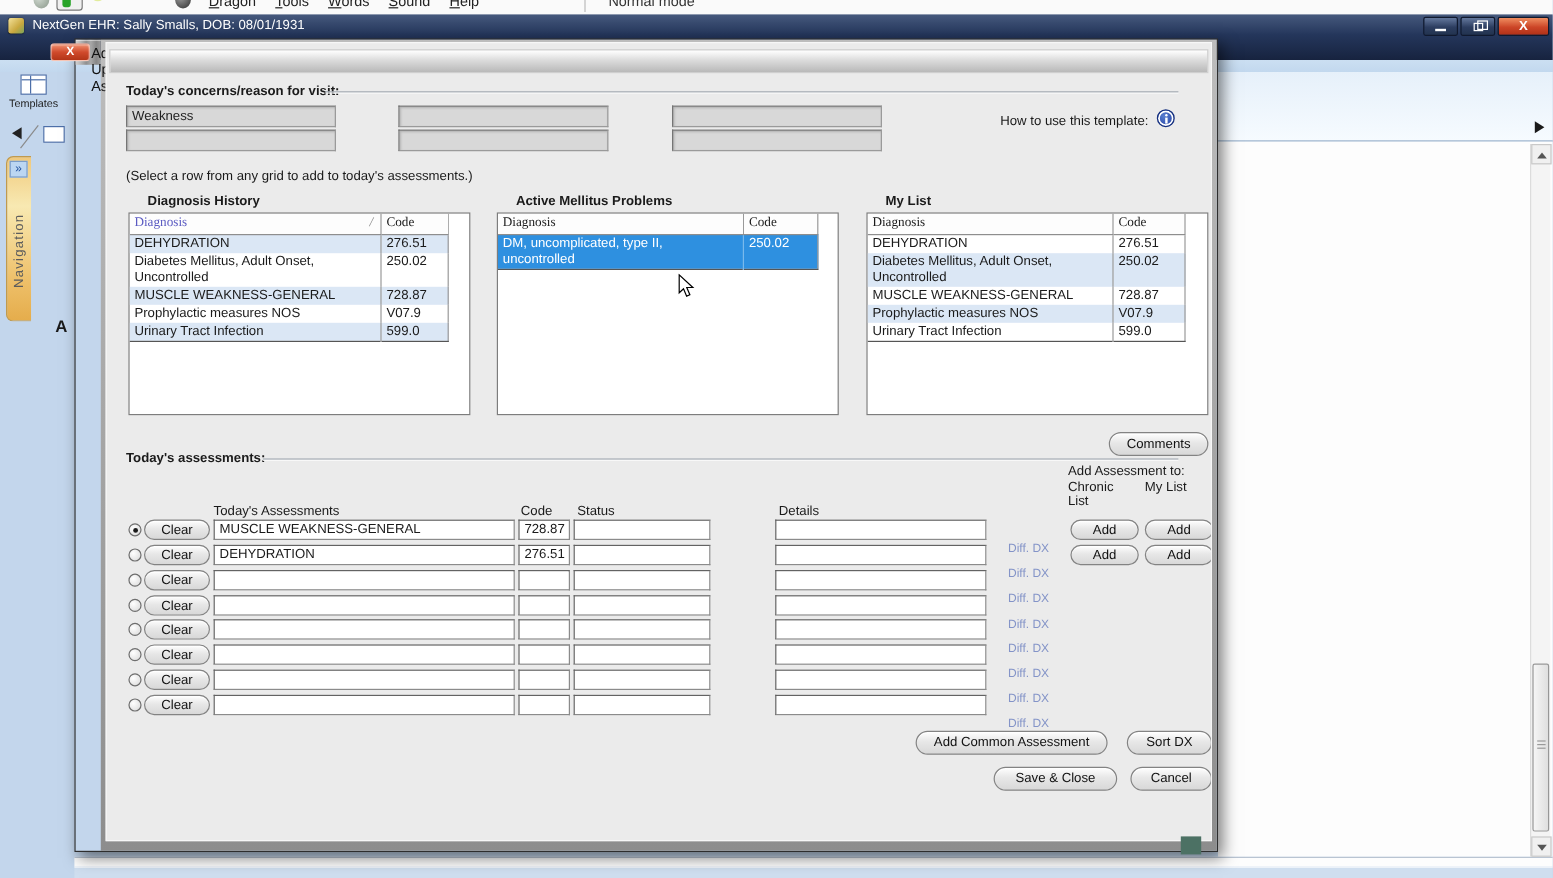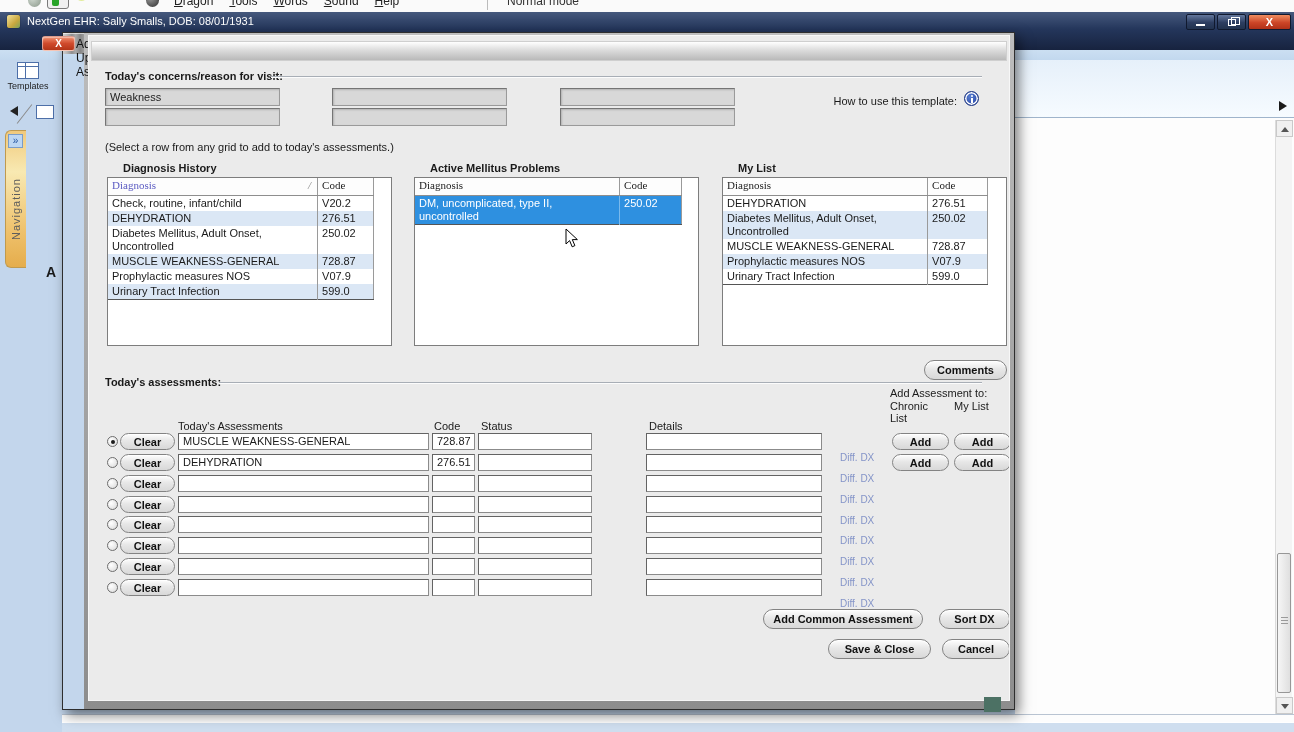--- a/index.html
+++ b/index.html
@@ -140,21 +140,21 @@
   tr.alt { background:#dbe7f5; }
   tr.selected { background:#2e90e0; color:#fff; }
   tr.selected .codecol { border-left-color:#79b9ec; }
   .sorted { color:#5a5ac2; }
   .sort-glyph { position:absolute; right:6px; top:1px; color:#8a8a8a; font-style:italic; }
 
   
   .btn { position:absolute; display:flex; align-items:center; justify-content:center;
          font-family:"Liberation Sans",sans-serif; font-size:11px; color:#111;
          background:linear-gradient(180deg,#fefefe,#e7e7e7 45%,#d8d8d8);
-         border:1px solid #838383; border-radius:10px; box-shadow:inset 0 1px 0 #fff; cursor:default;font-weight:bold; }
+         border:1px solid #838383; border-radius:10px; box-shadow:inset 0 1px 0 #fff; cursor:default; }
   .comments-btn { left:835px; top:324px; width:83px; height:20px; }
   .addto-label { position:absolute; left:801px; top:351px; font-size:11px; }
   .col-chronic { position:absolute; left:801px; top:364px; width:52px; font-size:11px; line-height:12px; }
   .col-my { position:absolute; left:865px; top:364px; width:40px; font-size:11px; line-height:12px; }
   .ahdr { position:absolute; top:384px; font-size:11px; }
 
   .arow { position:absolute; left:0; width:100%; height:20px; }
   .arow > * { position:absolute; }
   .radio { left:18px; top:4px; width:11px; height:11px; border-radius:50%; border:1px solid #6e6e6e;
            background:radial-gradient(circle at 35% 35%, #fff, #d8d8d8); }
@@ -290,24 +290,20 @@
               <div class="grid-title">Diagnosis History</div>
               <div class="grid-box">
                 <table class="grid" style="width: 266px;">
                   <thead>
                     <tr>
                       <th class="sorted" style="width: 210px;">Diagnosis<span class="sort-glyph">/</span></th>
                       <th class="codecol" style="width: 56px;">Code</th>
                     </tr>
                   </thead>
                   <tbody>
-                    <tr>
-                      <td>Check, routine, infant/child</td>
-                      <td class="codecol">V20.2</td>
-                    </tr>
                     <tr class="alt">
                       <td>DEHYDRATION</td>
                       <td class="codecol">276.51</td>
                     </tr>
                     <tr>
                       <td>Diabetes Mellitus, Adult Onset, Uncontrolled</td>
                       <td class="codecol">250.02</td>
                     </tr>
                     <tr class="alt">
                       <td>MUSCLE WEAKNESS-GENERAL</td>

